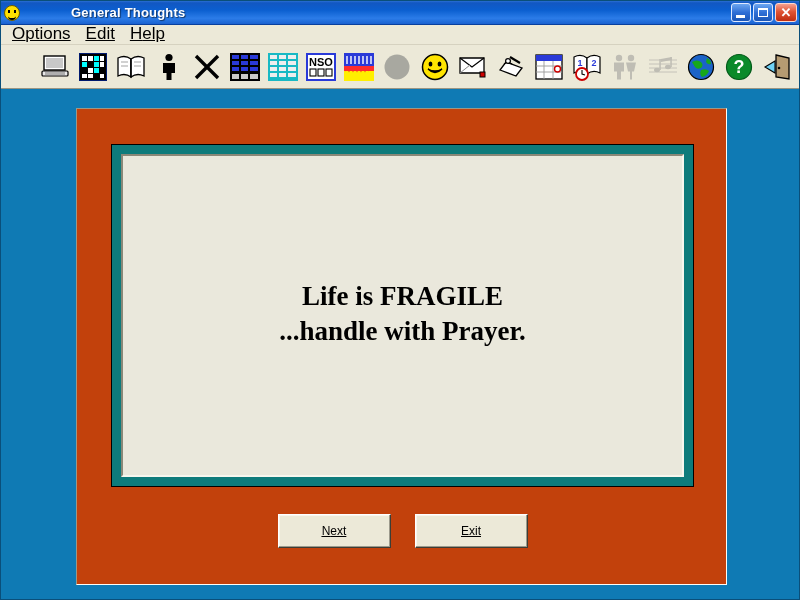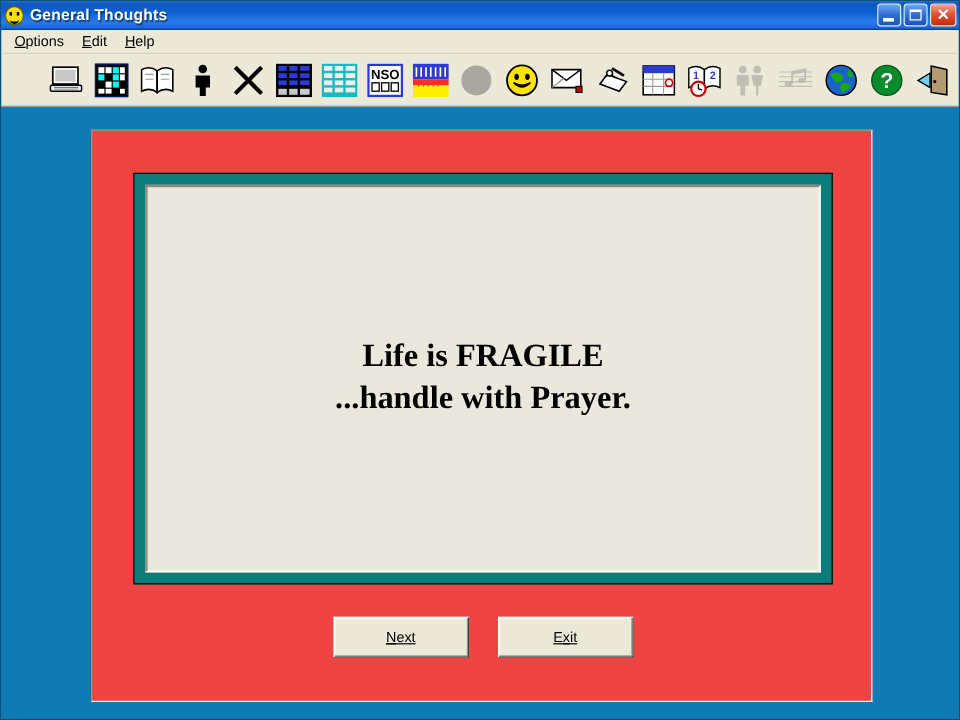--- a/index.html
+++ b/index.html
@@ -23,20 +23,21 @@
   
   #title-bar {
     height: 24px;
     background: linear-gradient(to bottom,
        #2a6fd4 0%, #1257c2 8%, #0b5fd0 40%, #2b7ce8 75%, #1a62d0 100%);
     display: flex;
     align-items: center;
     padding: 0 2px 0 3px;
     box-sizing: border-box;
     border-bottom: 1px solid #083f9e;
+    gap: 46px;
   }
   .title-smiley {
     width: 16px; height: 16px;
     border-radius: 50%;
     background: #ffe000;
     border: 1px solid #6b5a00;
     position: relative;
     flex: 0 0 auto;
     margin-right: 5px;
     box-sizing: border-box;
@@ -106,24 +107,25 @@
   #menu-bar {
     height: 20px;
     background: #ece9d8;
     display: flex;
     align-items: center;
     padding-left: 4px;
     border-bottom: 1px solid #d6d2c0;
     box-sizing: border-box;
   }
   .menu-item {
-    font-size: 12px;
+    font-size: 17px;
     color: #000;
     padding: 1px 8px 2px 7px;
     cursor: default;
+    text-decoration: underline;
   }
   .menu-item u { text-decoration: underline; }
 
   
   #toolbar {
     height: 44px;
     background: #ece9d8;
     display: flex;
     align-items: center;
     padding: 0 4px;
@@ -148,21 +150,21 @@
     position: absolute;
     left: 0; top: 90px;
     width: 800px;
     height: 510px;
     background: #0f7ab4;
   }
   #content-panel {
     position: absolute;
     left: 75px; top: 17px;
     width: 651px; height: 477px;
-    background: #ef4444;
+    background: #c2410c;
     border-top: 1px solid #9b9887;
     border-left: 1px solid #9b9887;
     border-right: 1px solid #fdfdf6;
     border-bottom: 1px solid #fdfdf6;
     box-sizing: border-box;
   }
   #quote-frame {
     position: absolute;
     left: 34px; top: 35px;
     width: 583px; height: 343px;

